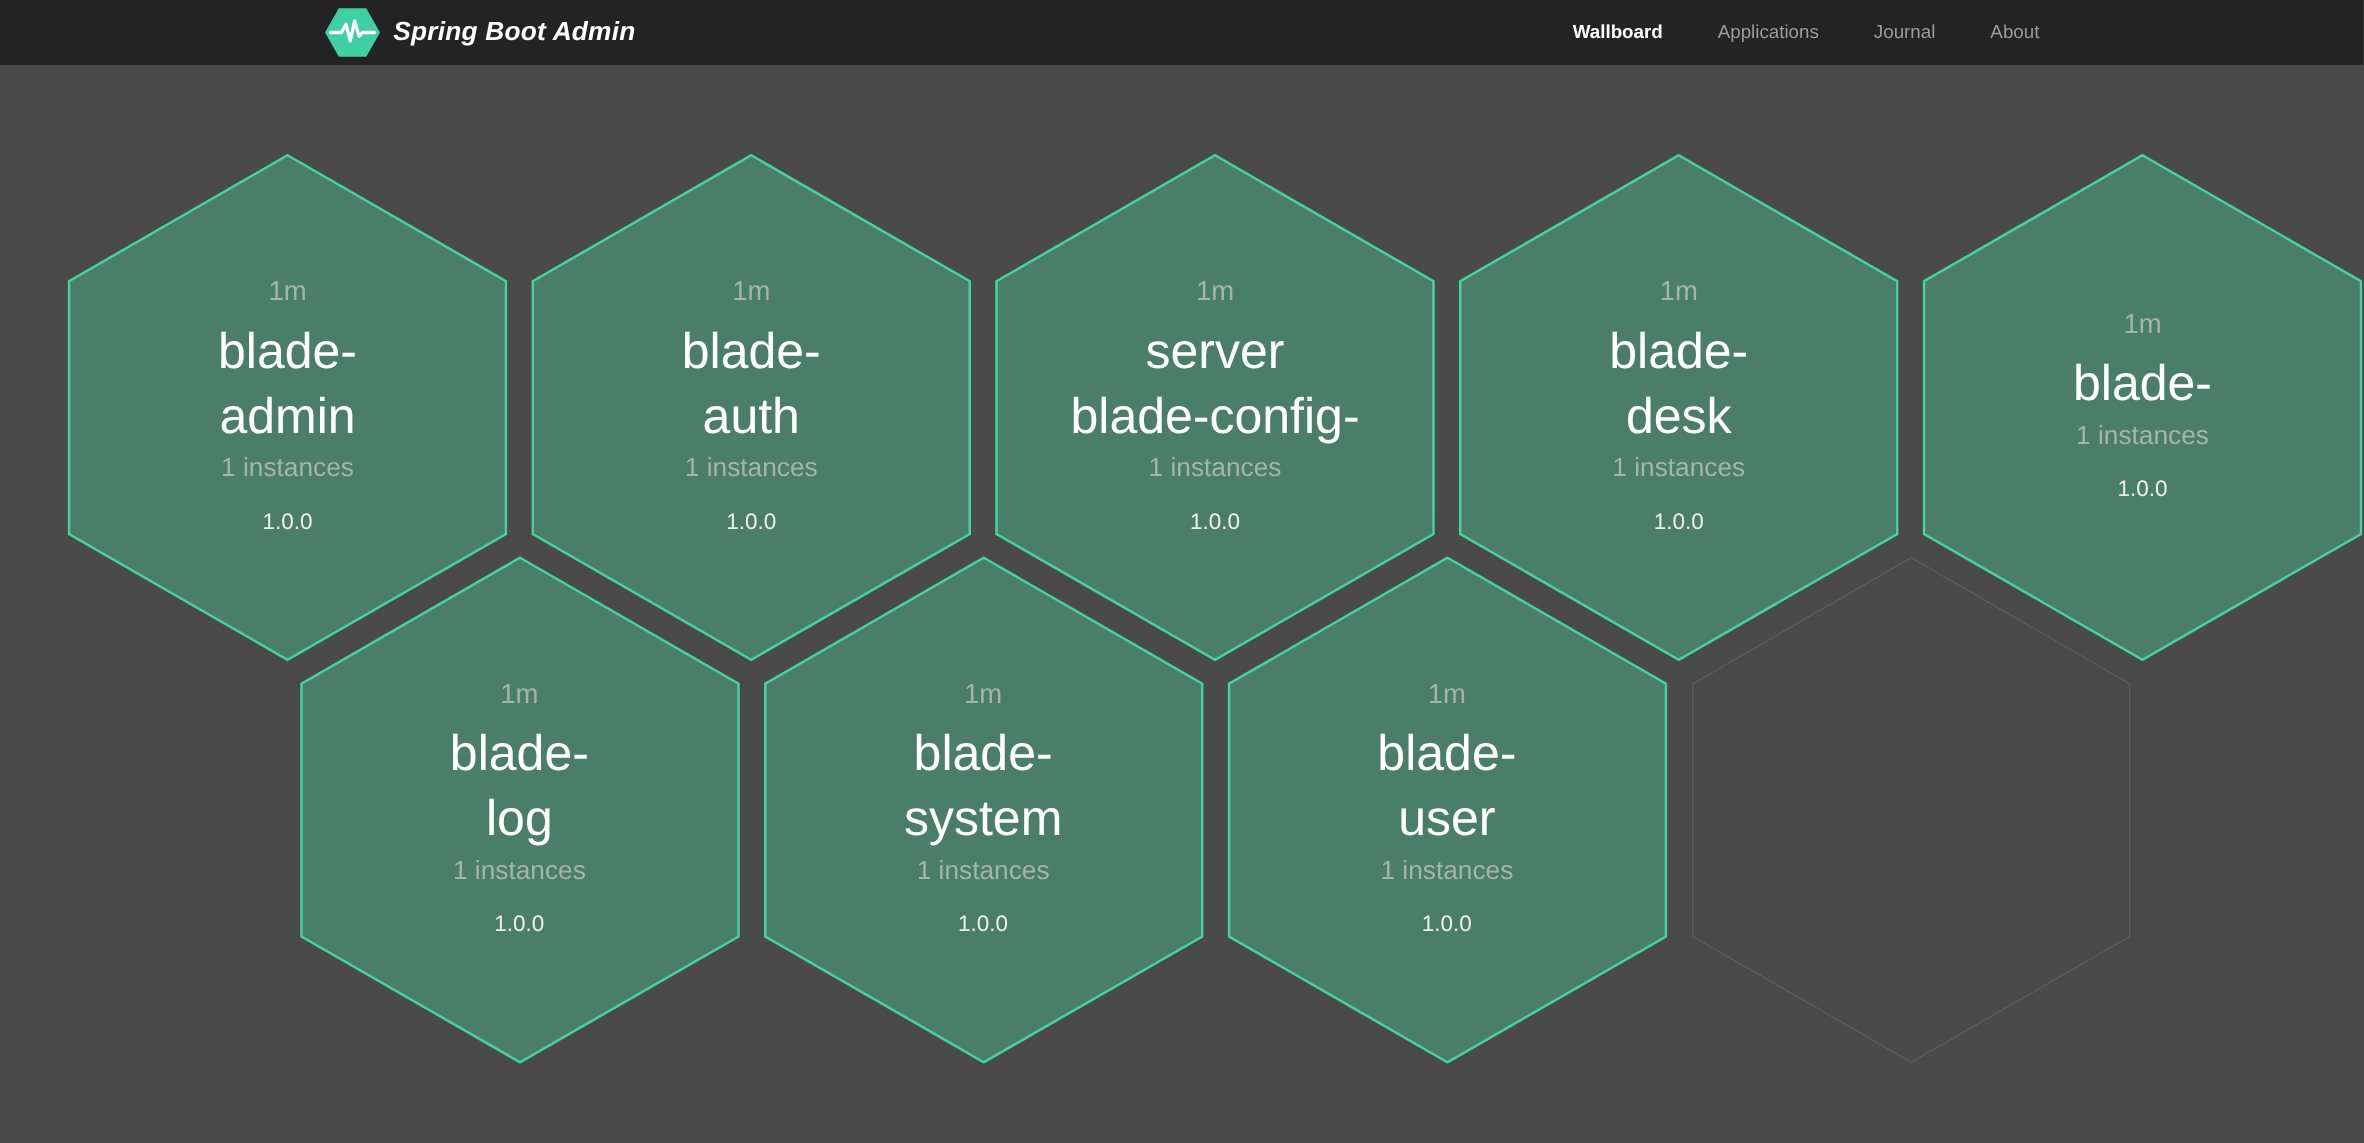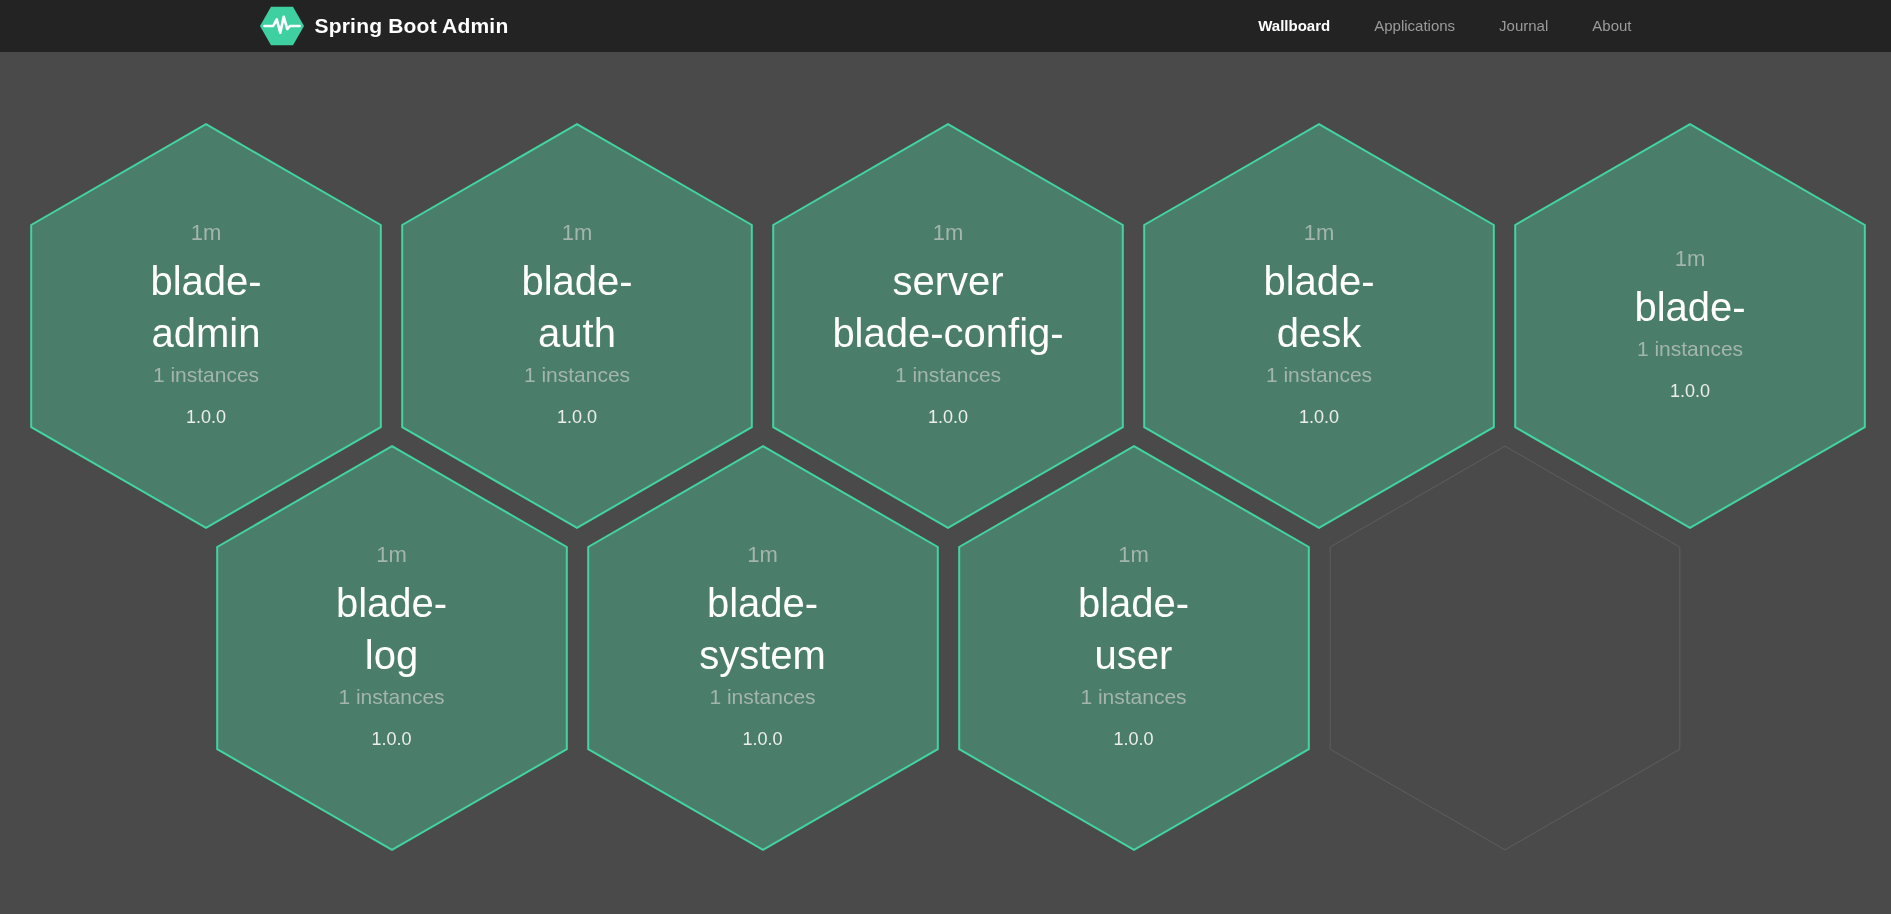--- a/index.html
+++ b/index.html
@@ -40,20 +40,21 @@
     gap:11px;
     text-decoration:none;
     cursor:pointer;
   }
   .brand svg{display:block;}
   .brand-title{
     color:var(--text-primary);
     font-size:21px;
     font-weight:bold;
     letter-spacing:.2px;
+    font-style:italic;
   }
   ul.nav-links{
     list-style:none;
     display:flex;
     align-items:center;
     gap:44px;
   }
   ul.nav-links a{
     font-size:15px;
     color:var(--nav-inactive);
@@ -62,20 +63,21 @@
   }
   ul.nav-links a.active{
     color:var(--text-primary);
     font-weight:600;
   }
   
   main.wallboard{
     position:relative;
     width:1751px;
     height:862px;
+    margin-left:24px;
   }
   .hex{
     position:absolute;
     width:352px;
     height:406px;
     cursor:pointer;
   }
   .hex svg.hex-shape{
     position:absolute;
     inset:0;

